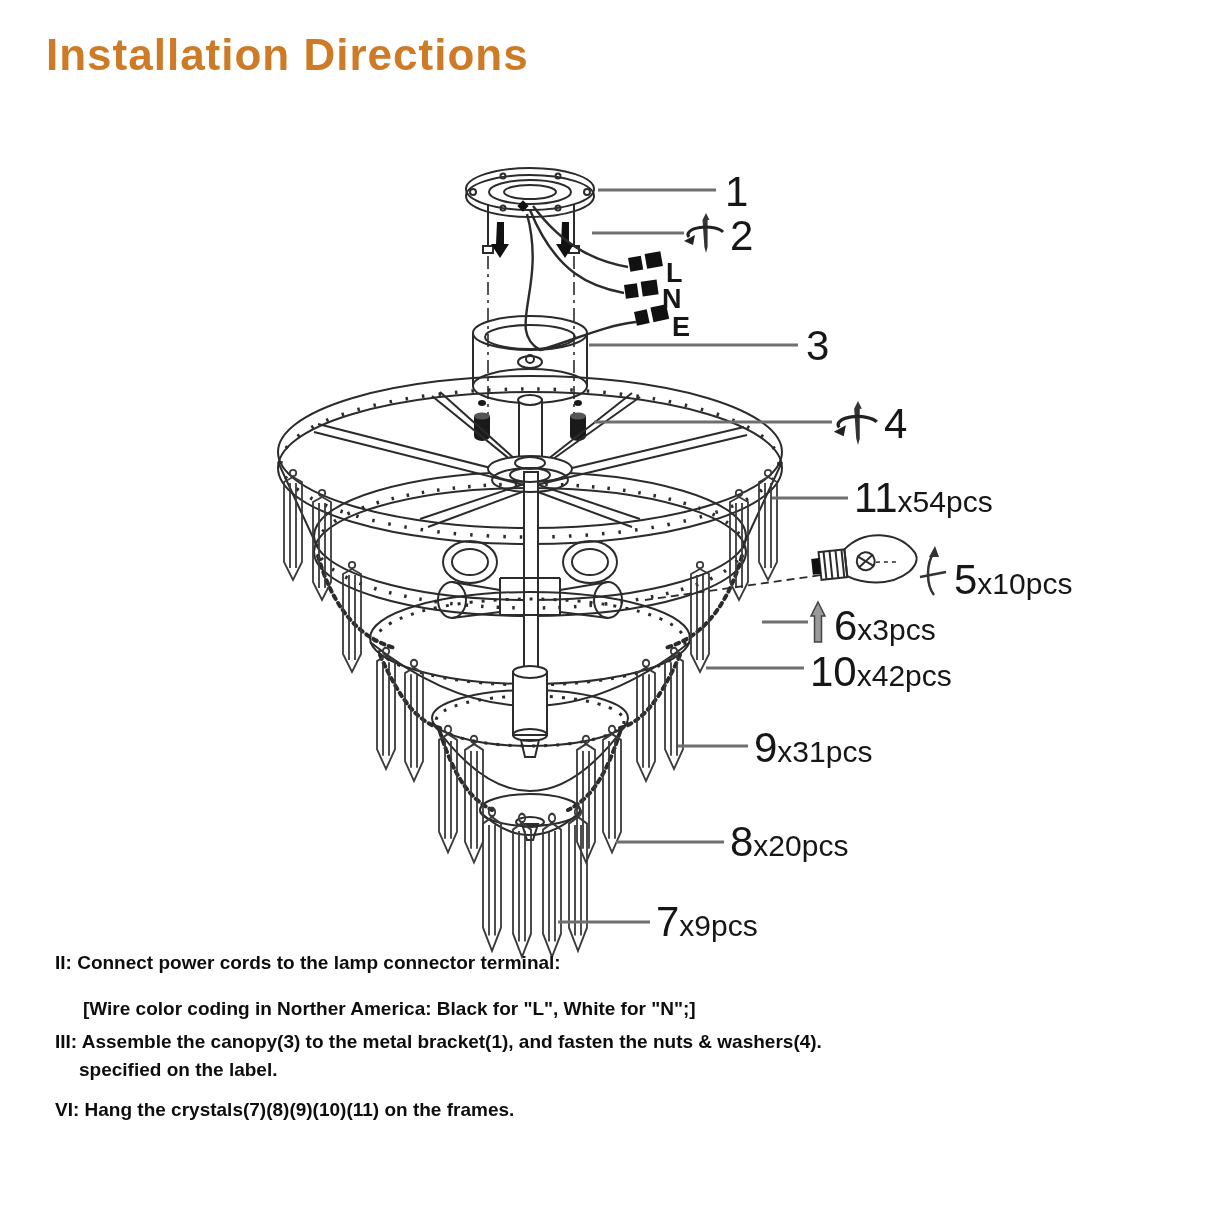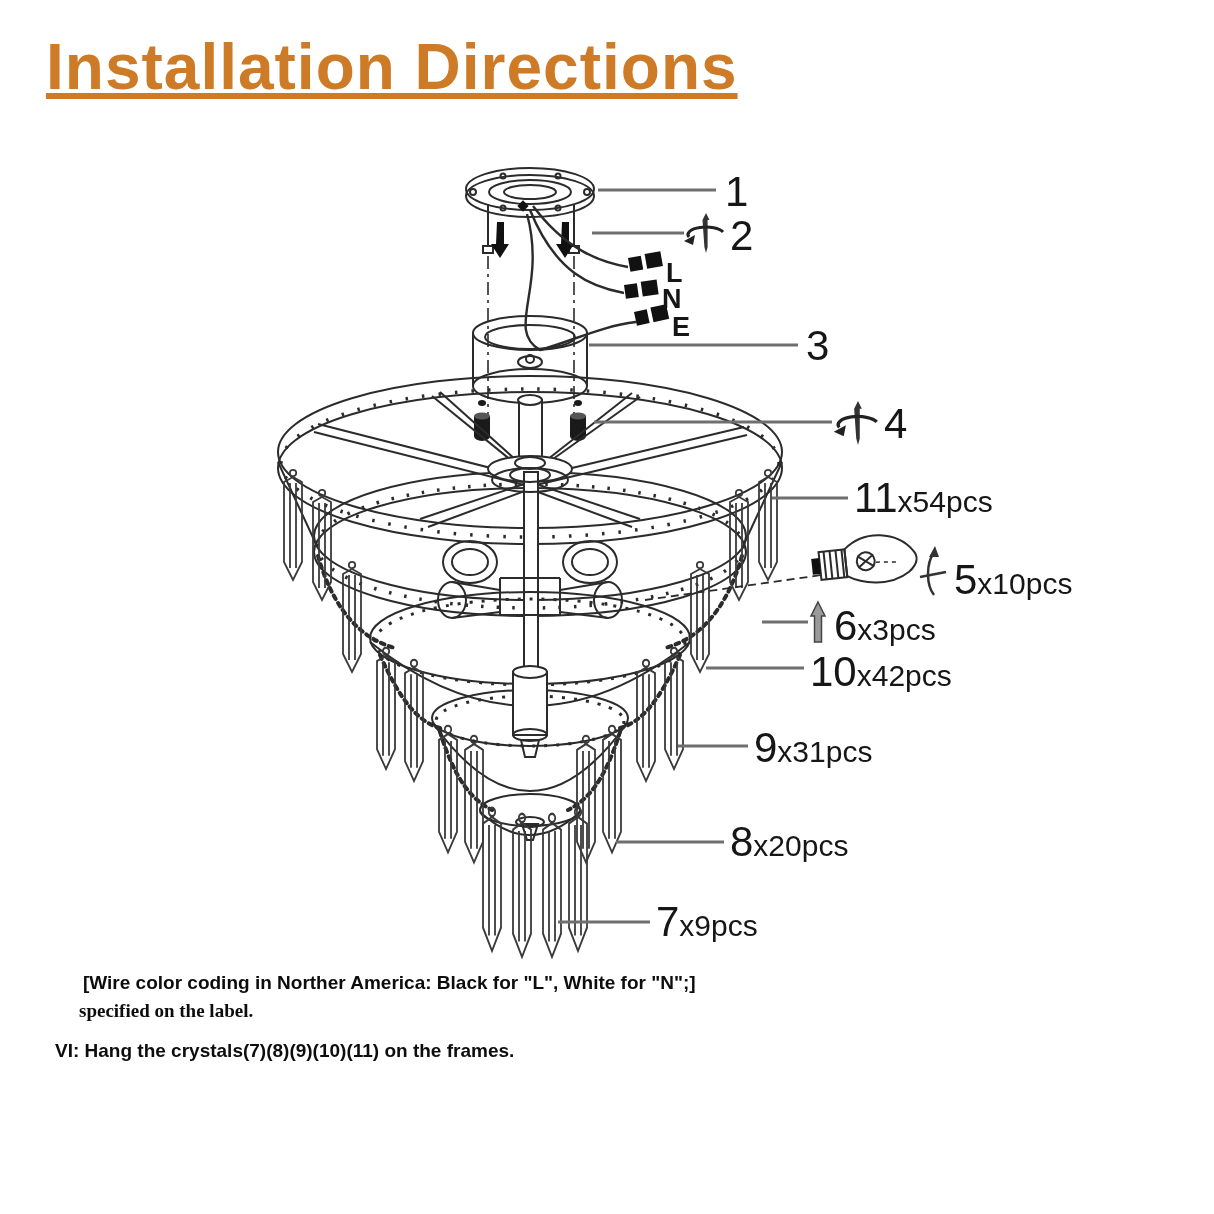--- a/index.html
+++ b/index.html
@@ -1,29 +1,29 @@
 <!DOCTYPE html>
 <html><head>
 <meta charset="utf-8">
 <style>
   html,body{margin:0;padding:0;background:#ffffff;}
   .page{position:relative;width:1214px;height:1214px;background:#fff;overflow:hidden;
         font-family:"Liberation Sans", sans-serif;}
-  .title{position:absolute;left:46px;top:30px;font-size:64px;font-weight:700;
-         letter-spacing:1px;color:#ce7b28;white-space:nowrap;text-decoration:underline;}
+  .title{position:absolute;left:46px;top:30px;font-size:44px;font-weight:700;
+         letter-spacing:1px;color:#ce7b28;white-space:nowrap;}
   .diagram-svg{position:absolute;left:0;top:0;width:1214px;height:1214px;}
   .diagram-svg text{font-family:"Liberation Sans", sans-serif;fill:#161616;}
   .num{font-size:42px;}
   .qty{font-size:30px;}
   .wirelabel{font-size:27px;font-weight:700;}
   .instructions{position:absolute;left:55px;top:950px;width:1130px;color:#0d0d0d;
                 font-size:19px;font-weight:700;line-height:26px;}
   .iline{margin:0 0 2px 0;white-space:nowrap;}
   .iline.indent1{padding-left:28px;margin-top:20px;}
-  .iline.indent2{padding-left:24px;font-family:Liberation Serif, serif;}
+  .iline.indent2{padding-left:24px;}
   .iline.gap-top{margin-top:7px;}
   .iline.gap-big{margin-top:14px;}
   .earth-icon{display:inline-block;width:24px;height:24px;vertical-align:-6px;margin:0 2px;}
 </style>
 </head>
 <body>
 
 <div class="page">
 
   <div class="title">Installation Directions</div>
@@ -282,18 +282,20 @@
       <text x="954" y="594"><tspan class="num">5</tspan><tspan class="qty">x10pcs</tspan></text>
       <text x="834" y="640"><tspan class="num">6</tspan><tspan class="qty">x3pcs</tspan></text>
       <text x="810" y="686"><tspan class="num">10</tspan><tspan class="qty">x42pcs</tspan></text>
       <text x="754" y="762"><tspan class="num">9</tspan><tspan class="qty">x31pcs</tspan></text>
       <text x="730" y="856"><tspan class="num">8</tspan><tspan class="qty">x20pcs</tspan></text>
       <text x="656" y="936"><tspan class="num">7</tspan><tspan class="qty">x9pcs</tspan></text>
     </g>
   </svg>
 
   <div class="instructions">
+    <div class="iline"><span>II:</span> <span>Connect power cords to the lamp connector terminal:</span></div>
     <div class="iline indent1"><span>[Wire color coding in Norther America: Black for "L", White for "N";]</span></div>
+    <div class="iline gap-top"><span>III:</span> <span>Assemble the canopy(3) to the metal bracket(1), and fasten the nuts &amp; washers(4).</span></div>
     <div class="iline indent2"><span>specified on the label.</span></div>
     <div class="iline gap-big"><span>VI:</span> <span>Hang the crystals(7)(8)(9)(10)(11) on the frames.</span></div>
   </div>
 
 </div>
 
 </body></html>

